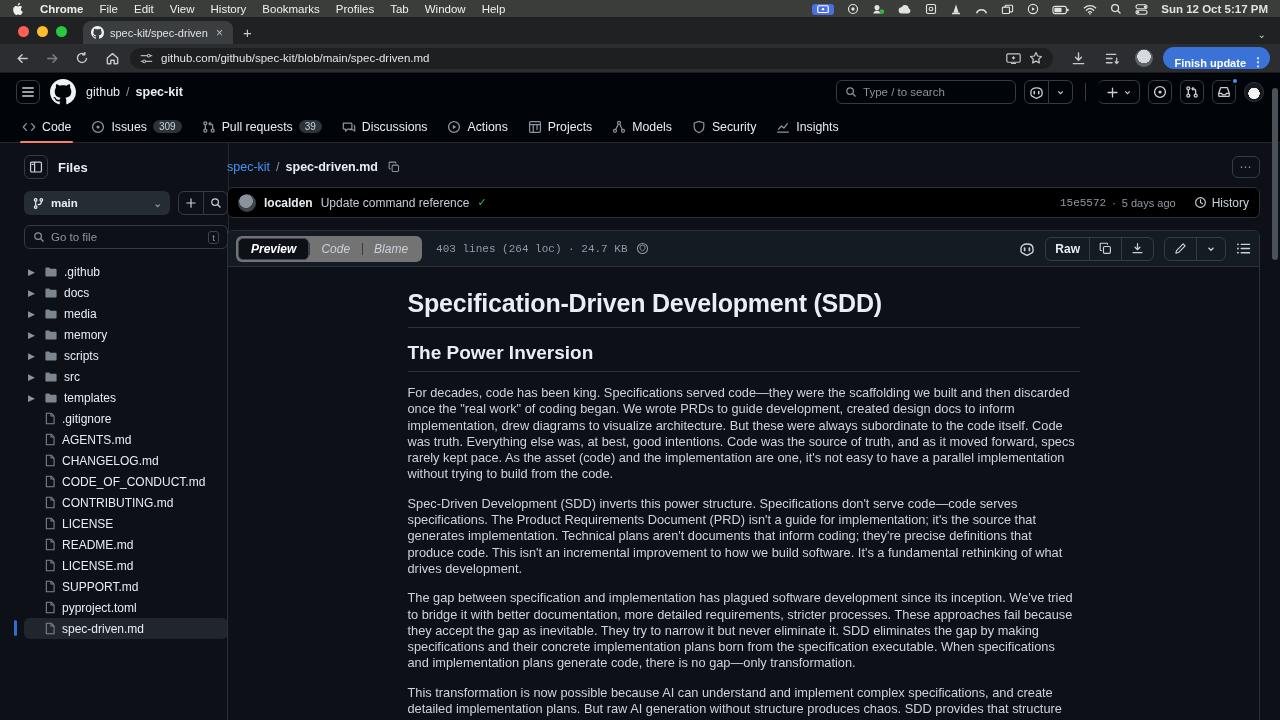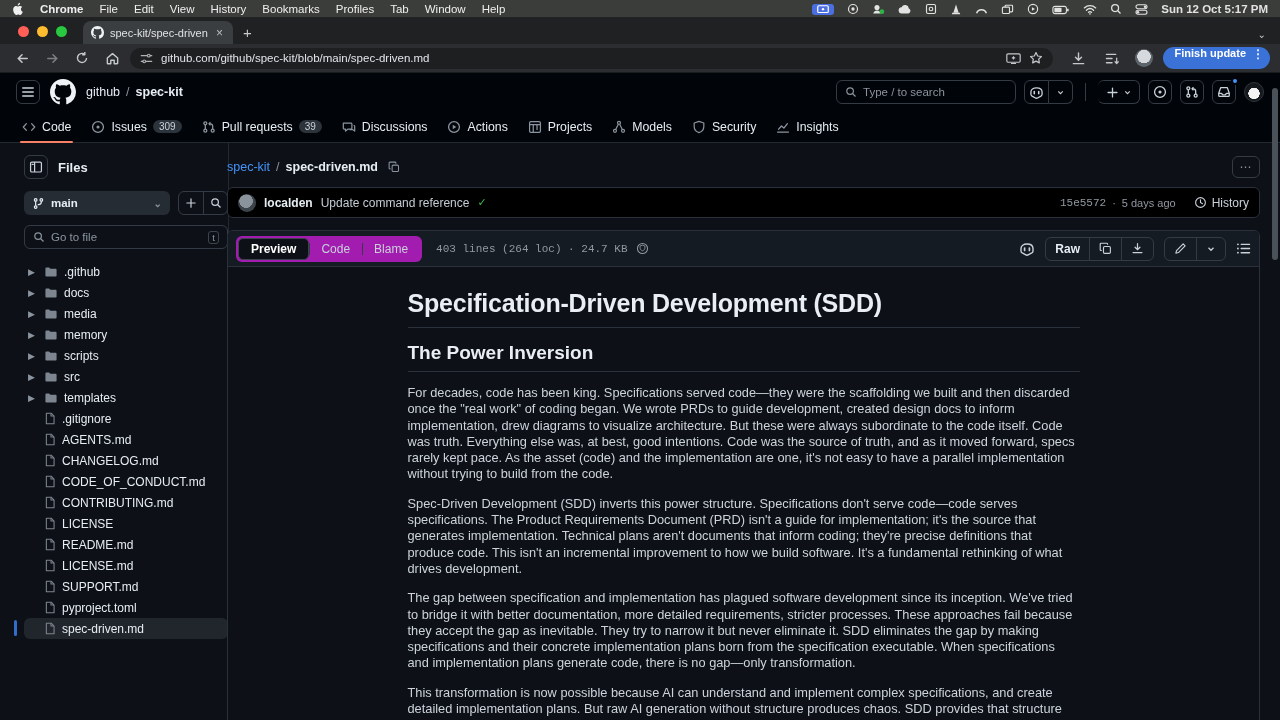--- a/index.html
+++ b/index.html
@@ -38,21 +38,21 @@
     display:flex; align-items:center; padding:0 10px; gap:6px; border-bottom:1px solid #1a1b1d; }
   .cbtn { width:24px; height:24px; display:flex; align-items:center; justify-content:center; color:#c6c9cc; }
   .urlbar { flex:1; height:21px; background:#1d1f21; border-radius:11px; display:flex; align-items:center;
     padding:0 10px; gap:8px; color:#e2e4e7; font-size:11.5px; max-width:960px; }
   .url-text { flex:1; white-space:nowrap; overflow:hidden; }
   .urlbar .ic { color:#aeb1b5; }
   .tb-right { display:flex; align-items:center; gap:10px; margin-left:8px; }
   .avatar-sm { width:18px; height:18px; border-radius:50%;
     background:radial-gradient(circle at 50% 42%, #d6d9dd 48%, #5d646b 50%); }
   .update-pill { height:22px; background:#3a72d8; border-radius:11px; color:#fff; font-size:11px; font-weight:600;
-    display:flex; align-items:flex-start; gap:6px; padding:0 6px 0 12px; }
+    display:flex; align-items:flex-end; gap:6px; padding:0 6px 0 12px; }
   .update-dots { font-size:12px; letter-spacing:0; color:#e8f0ff; }
 
   
   .ghheader { position:absolute; top:73px; left:0; width:1280px; height:38px; background:#010409;
     display:flex; align-items:center; padding:0 16px; gap:10px; }
   .ghbtn { height:24px; min-width:24px; border:1px solid #343b44; border-radius:6px; background:transparent;
     display:inline-flex; align-items:center; justify-content:center; color:#c9d1d9; padding:0 4px; gap:4px; }
   .gh-crumb { display:flex; align-items:center; gap:6px; font-size:12.5px; color:#e6edf3; }
   .gh-crumb .sep { color:#8b949e; }
   .gh-crumb .repo { font-weight:600; }
@@ -125,21 +125,21 @@
   .commit-msg { color:#c4ccd5; }
   .commit-check { color:#3fb950; font-size:11px; }
   .commit-right { margin-left:auto; display:flex; align-items:center; gap:6px; color:#9198a1; font-size:11px; }
   .sha { font-family:"Liberation Mono", monospace; }
   .history-btn { display:flex; align-items:center; gap:5px; color:#c9d1d9; font-size:12px; margin-left:12px; }
 
   .blob-box { margin-top:12px; border:1px solid #2a313a; border-radius:6px 6px 0 0; height:560px;
     overflow:hidden; background:#0d1117; }
   .blob-head { height:36px; background:#151b23; border-bottom:1px solid #2a313a; display:flex;
     align-items:center; padding:0 8px; }
-  .segmented { display:flex; background:#a21caf; border-radius:6px; padding:2px; height:26px; }
+  .segmented { display:flex; background:#737373; border-radius:6px; padding:2px; height:26px;font-style:italic; }
   .seg-btn { display:flex; align-items:center; padding:0 12px; font-size:12px; color:#c9d1d9;
     border-radius:5px; position:relative; }
   .seg-btn.sel { background:#0d1117; border:1px solid #3d444d; color:#fff; font-weight:700; }
   .seg-btn + .seg-btn:not(.sel)::before { content:""; position:absolute; left:0; top:5px; bottom:5px;
     width:1px; background:#343b44; }
   .blob-stats { margin-left:14px; color:#9198a1; font-size:11px; font-family:"Liberation Mono", monospace; }
   .blob-head .info { margin-left:8px; color:#9198a1; }
   .blob-actions { margin-left:auto; display:flex; align-items:center; gap:10px; }
   .act-group { display:flex; border:1px solid #343b44; border-radius:6px; height:24px; overflow:hidden; }
   .act-seg { display:flex; align-items:center; padding:0 9px; color:#c9d1d9; font-size:12px; }

